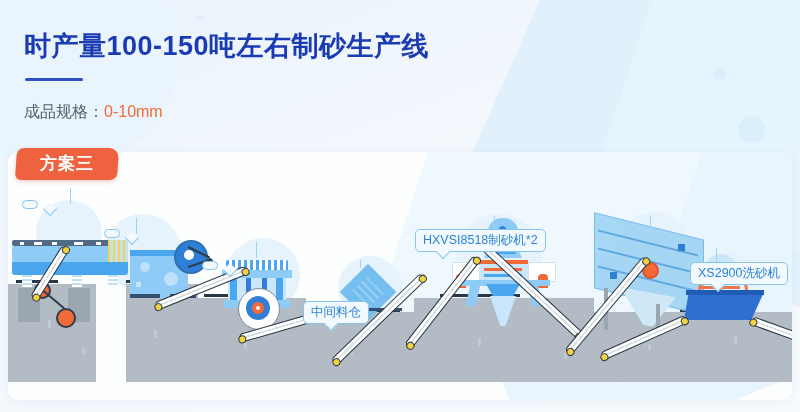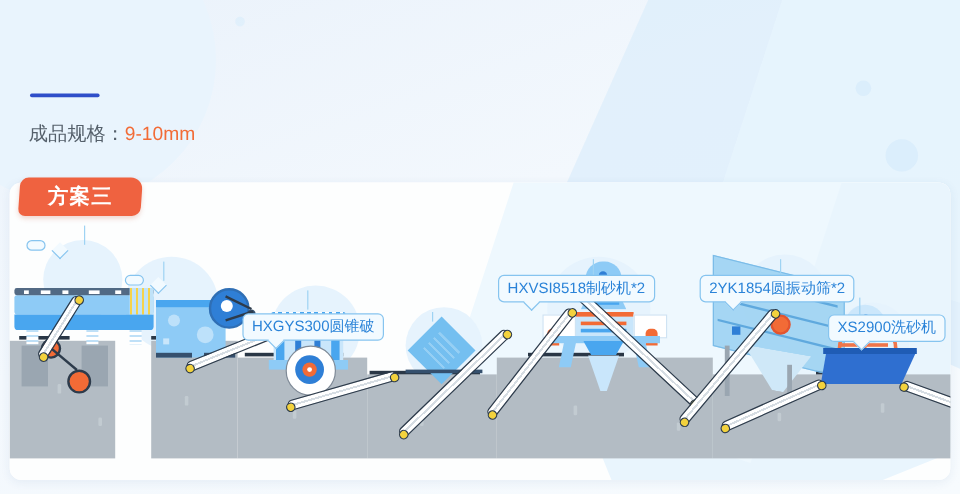--- a/index.html
+++ b/index.html
@@ -79,22 +79,23 @@
 <div class="stage">
 
   <div class="bg-base"></div>
   <div class="bg-band"></div>
   <div class="bg-band2"></div>
   <div class="bg-soft" style="left:-60px;top:-70px;width:240px;height:240px;"></div>
   <div class="bg-dot" style="left:713px;top:67px;width:13px;height:13px;"></div>
   <div class="bg-dot" style="left:738px;top:116px;width:27px;height:27px;"></div>
   <div class="bg-dot" style="left:196px;top:14px;width:8px;height:8px;opacity:.6"></div>
 
+  <div class="title">时产量100-150吨左右制砂生产线</div>
   <div class="rule"></div>
-  <div class="spec"><span>成品规格：</span><b>9-10mm</b></div>
+  <div class="spec"><span>成品规格：</span><b>0-10mm</b></div>
 
   <div class="badge">
     <span>方案三</span>
   </div>
 
   <div class="card">
     <div class="scene">
       <div class="scene-bg"></div>
       <div class="sky-wedge"></div>
       <div class="sky-wedge2"></div>
@@ -254,33 +255,32 @@
 
   <div class="lbl" style="left:22px;top:200px;">
     <i class="tail"></i>
   </div>
 
   <div class="lbl" style="left:104px;top:229px;">
     <i class="tail"></i>
   </div>
 
   <div class="lbl" style="left:202px;top:261px;">
-    <span>HXGYS300圆锥破</span>
-    <i class="tail"></i>
-  </div>
-
+    <i class="tail"></i>
+  </div>
+
+  <div class="lbl" style="left:303px;top:301px;">
+    <span>中间料仓</span>
+    <i class="tail"></i>
+  </div>
 
   <div class="lbl" style="left:415px;top:229px;">
     <span>HXVSI8518制砂机*2</span>
     <i class="tail"></i>
   </div>
 
-  <div class="lbl" style="left:583px;top:229px;">
-    <span>2YK1854圆振动筛*2</span>
-    <i class="tail"></i>
-  </div>
 
   <div class="lbl" style="left:690px;top:262px;">
     <span>XS2900洗砂机</span>
     <i class="tail"></i>
   </div>
 
 </div>
 
 </body></html>

